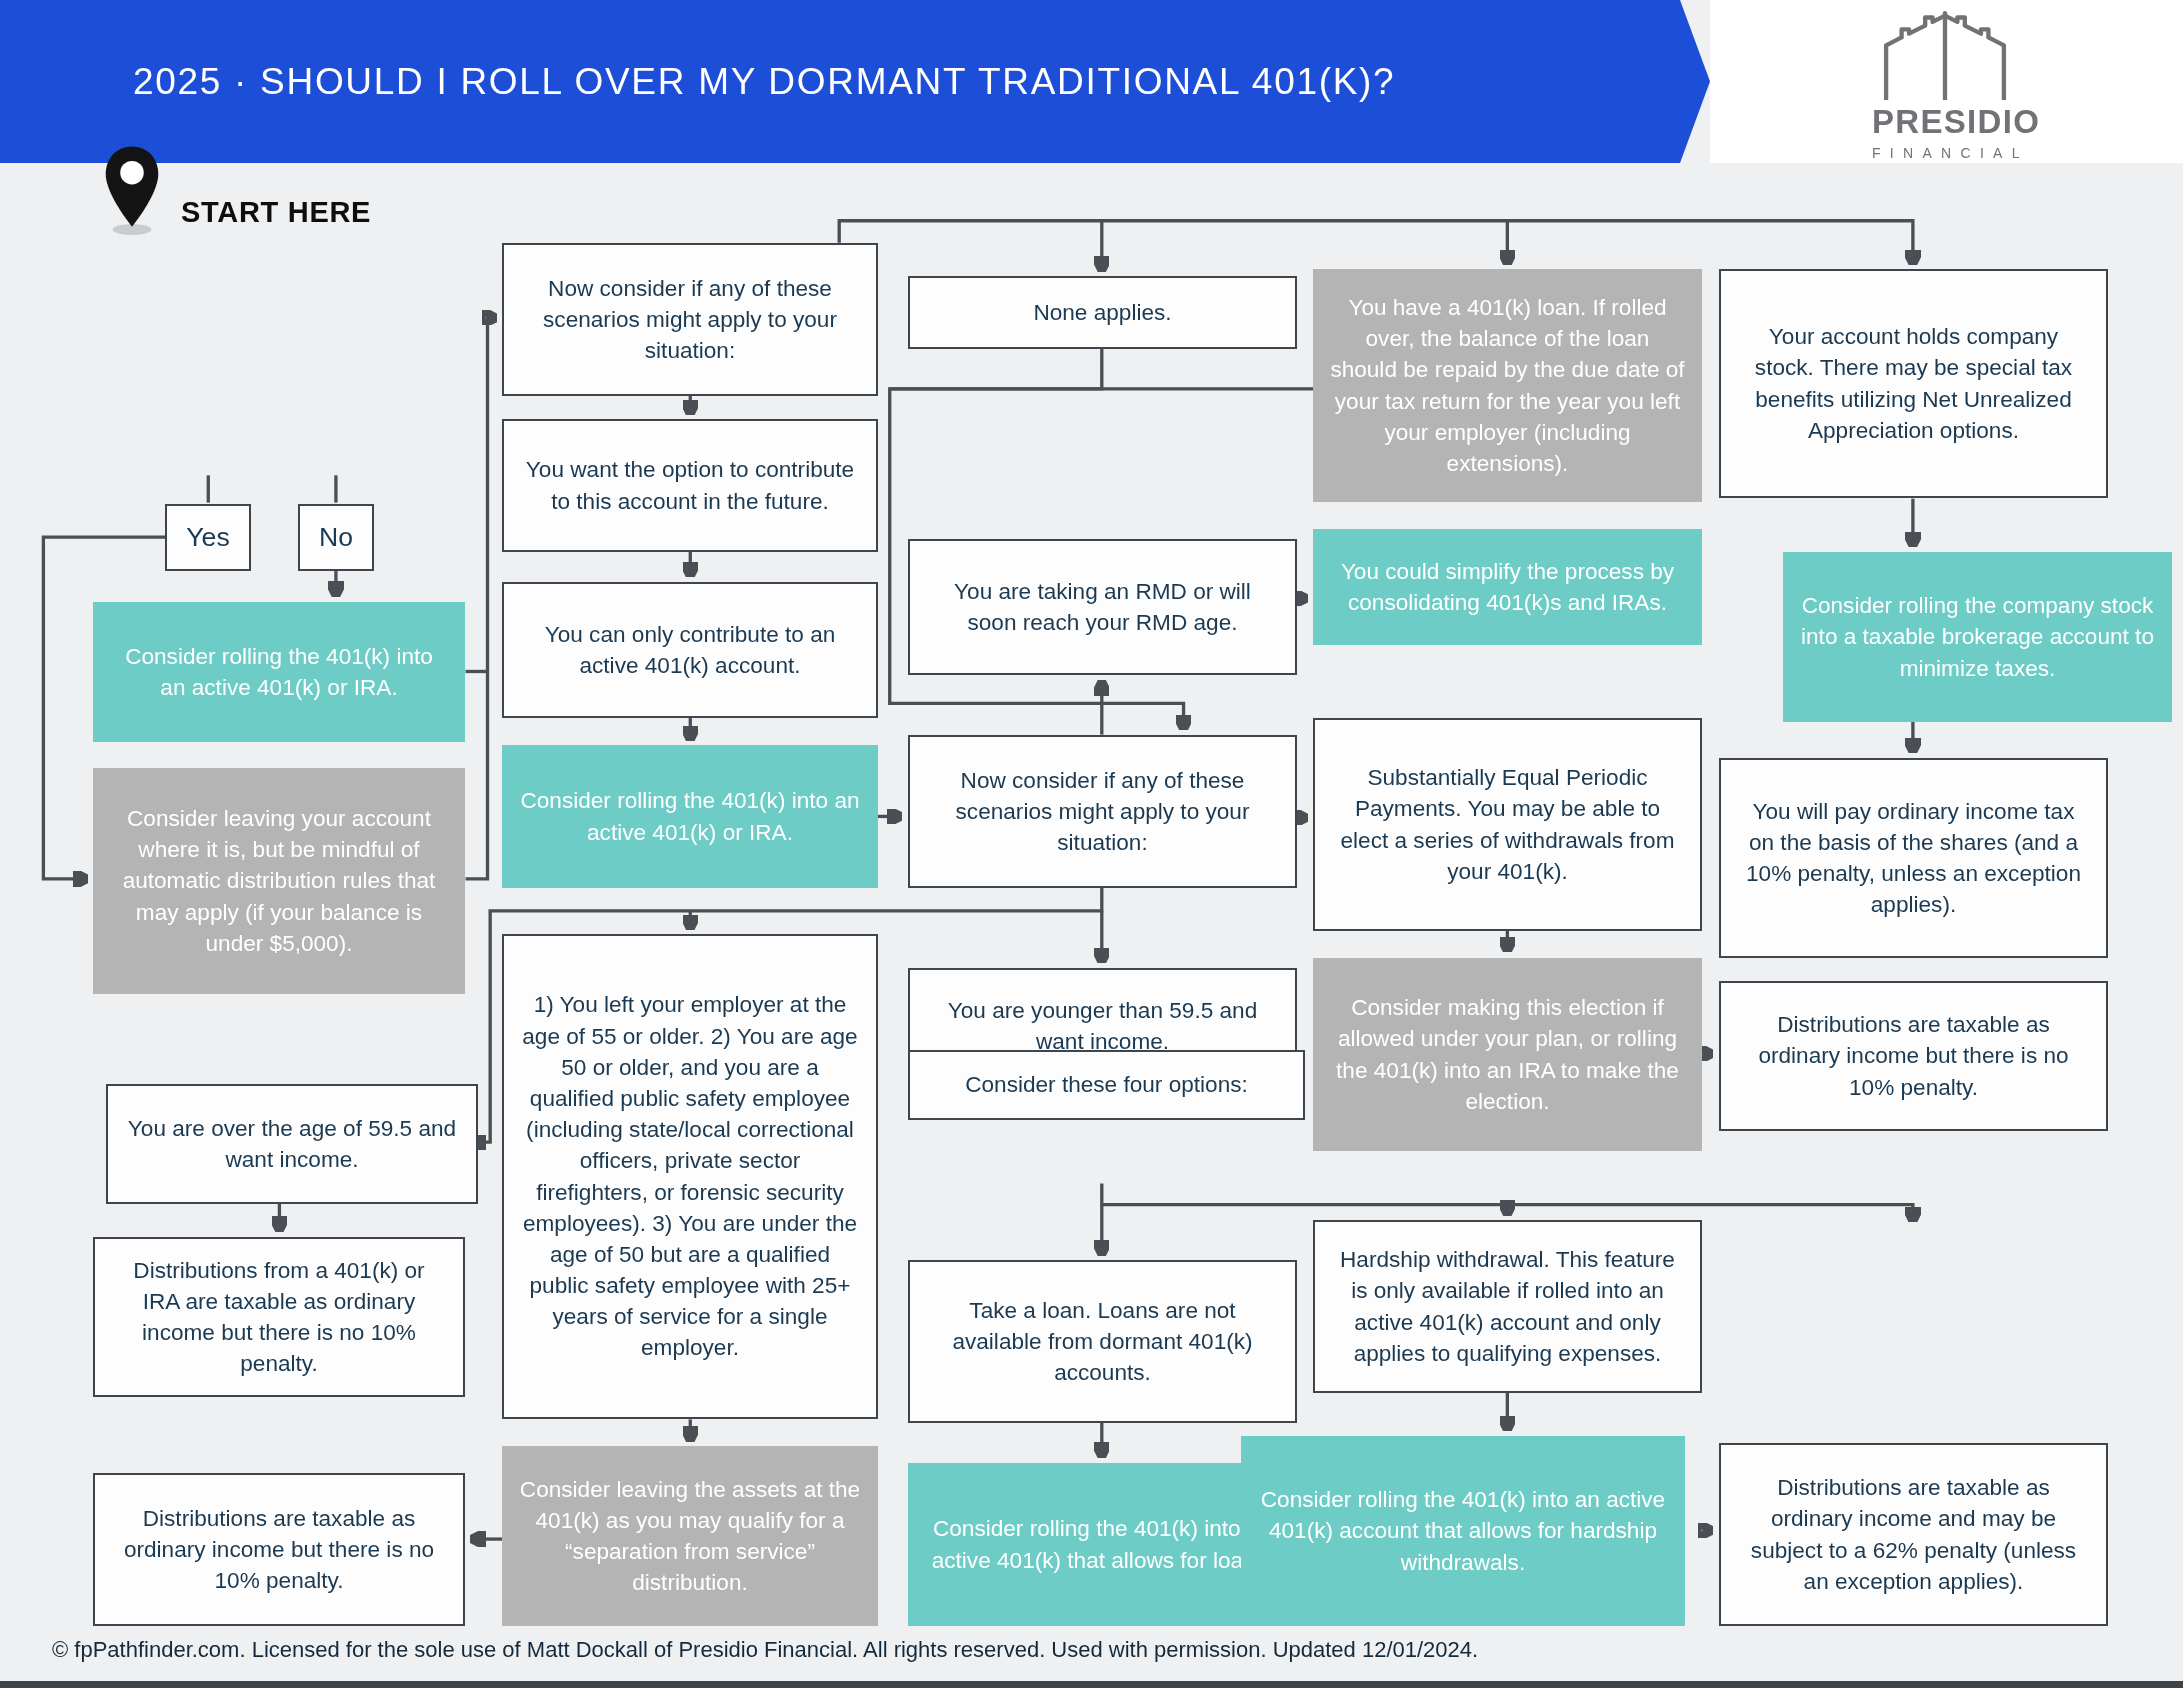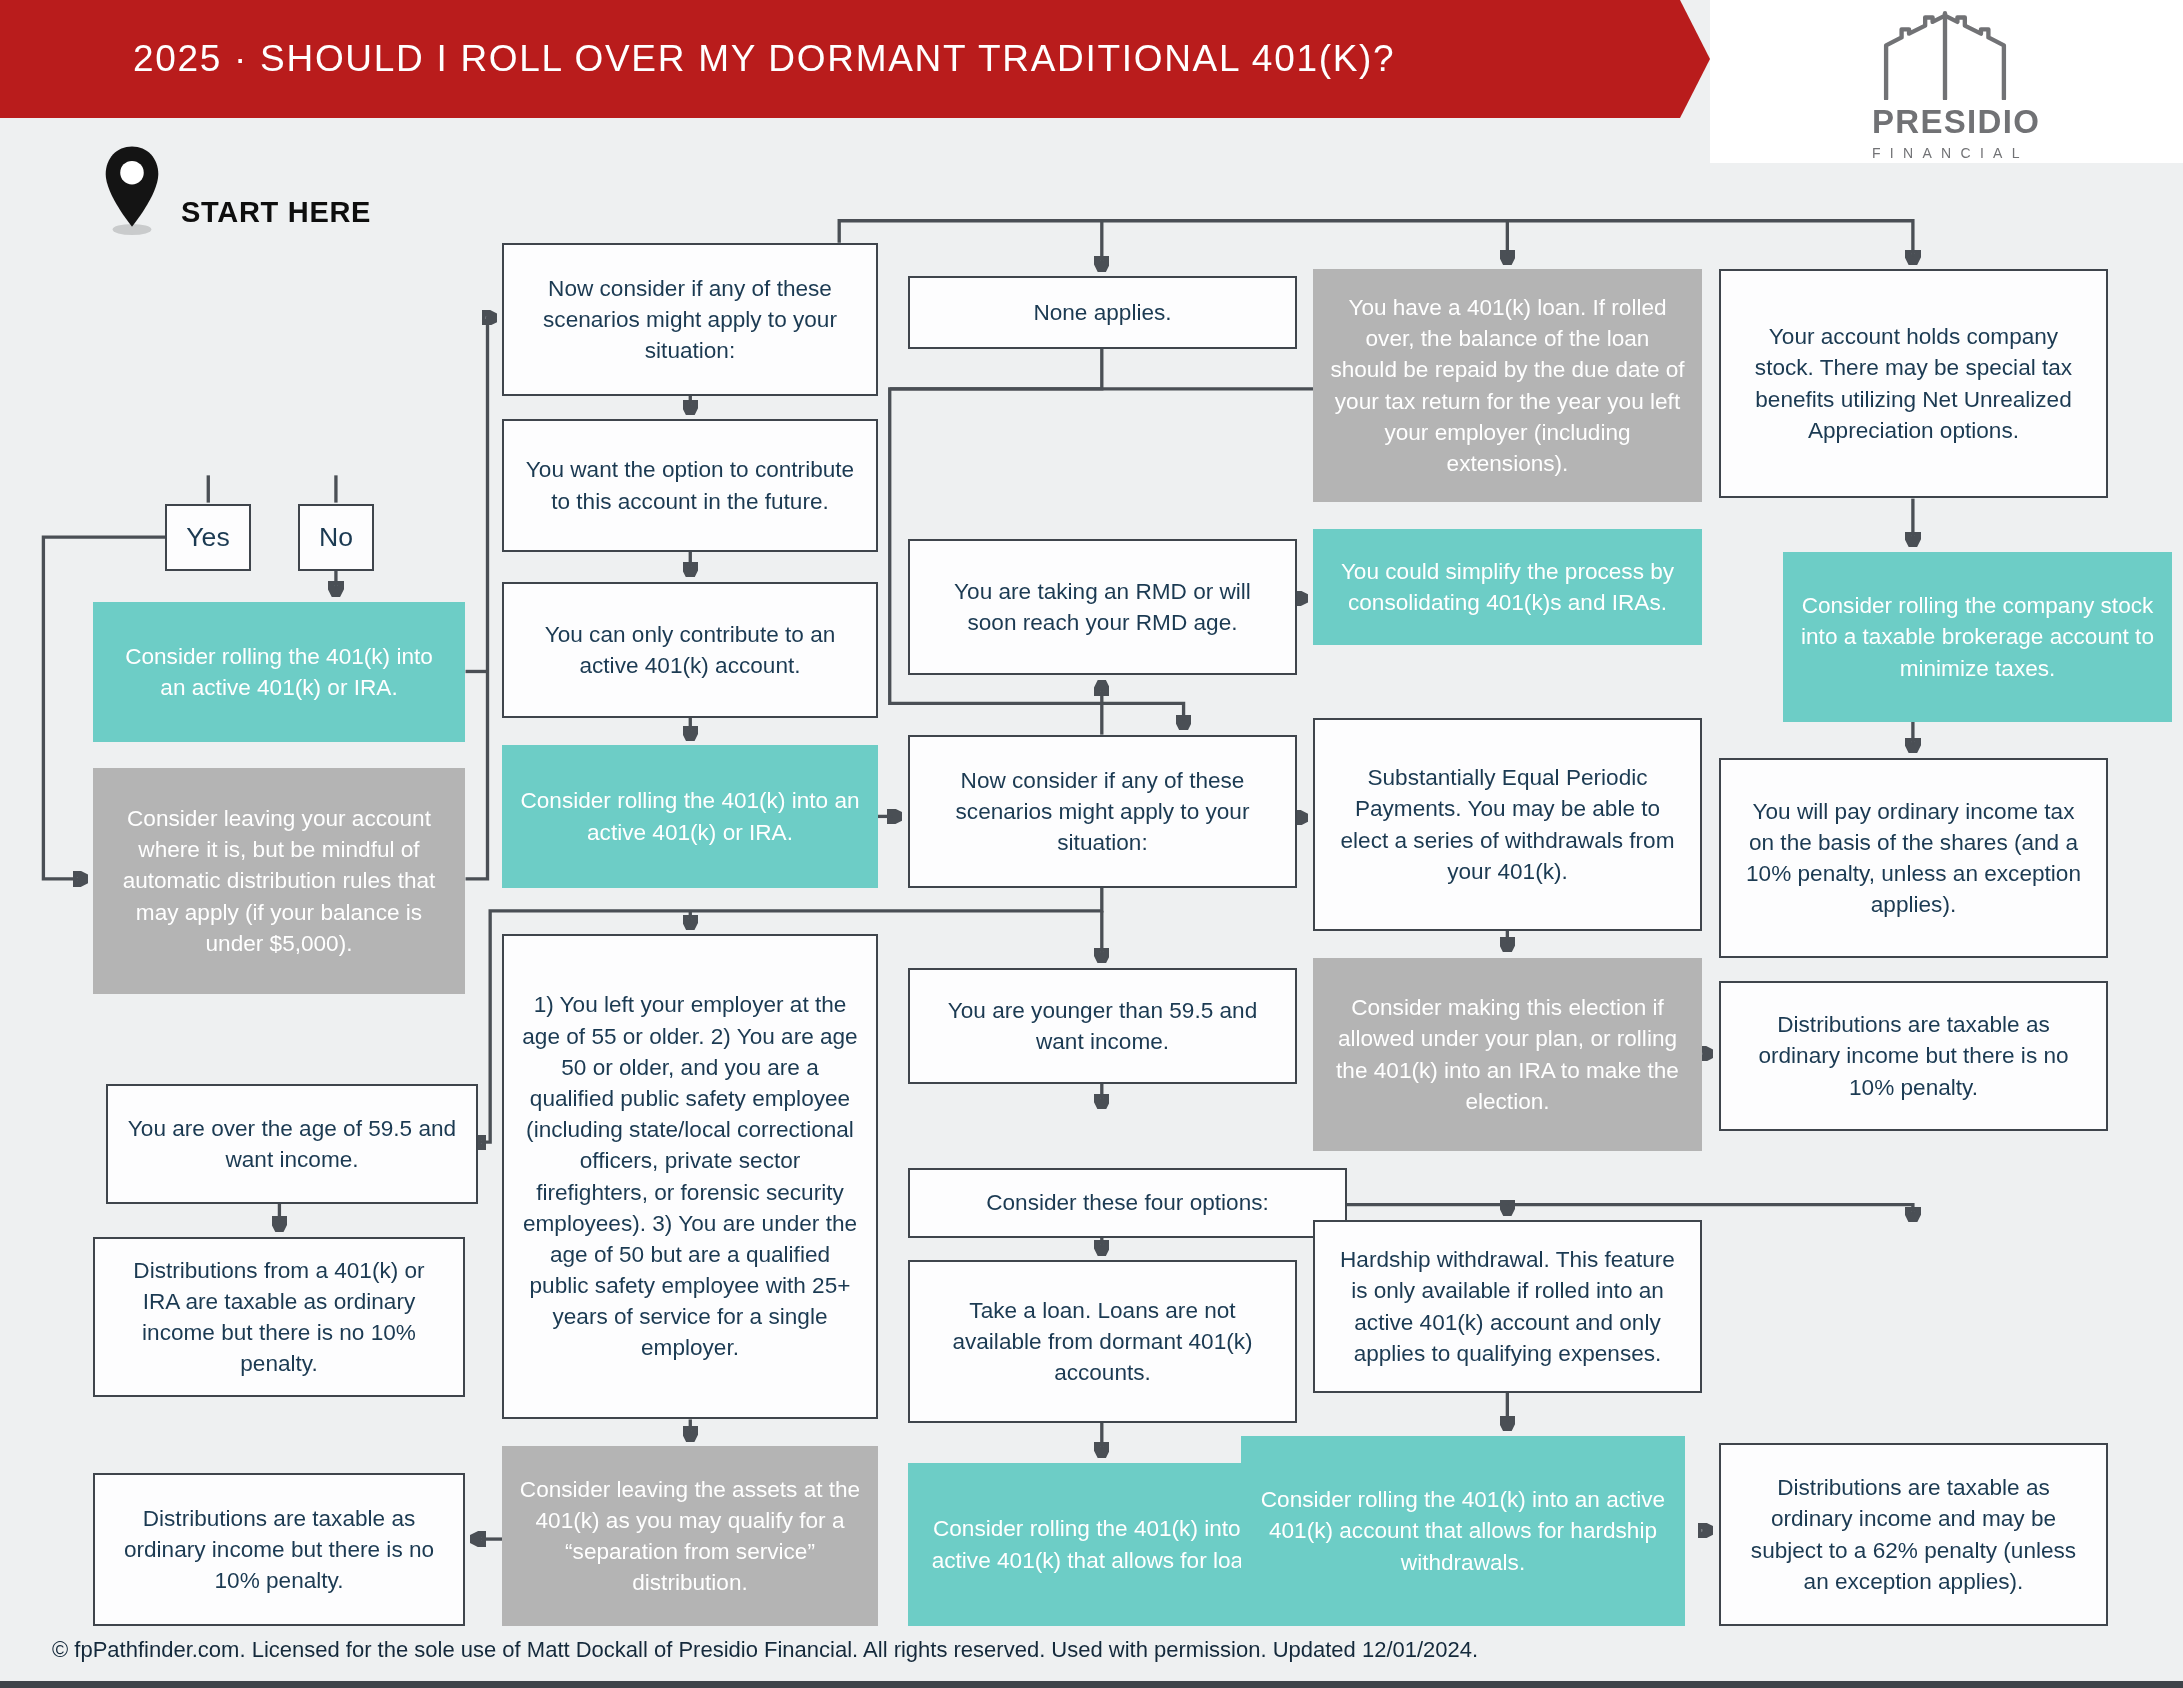--- a/index.html
+++ b/index.html
@@ -3,21 +3,21 @@
 <meta charset="utf-8">
 <style>
   html,body{margin:0;padding:0;background:#dcdee0;}
   .canvas{
     position:relative;width:2183px;height:1688px;overflow:hidden;
     background:#eef0f1;
     font-family:"Liberation Sans","DejaVu Sans",sans-serif;
   }
   
   .header{
-    position:absolute;left:0;top:0;width:1710px;height:118px;background:#b91c1c;
+    position:absolute;left:0;top:0;width:1710px;height:163px;background:#1d4ed8;
     clip-path:polygon(0 0, calc(100% - 30px) 0, 100% 50%, calc(100% - 30px) 100%, 0 100%);
     display:flex;align-items:center;
   }
   .logo-zone{position:absolute;left:1710px;top:0;width:473px;height:163px;background:#ffffff;}
   .header-title{
     padding-left:133px;color:#ffffff;font-size:37px;font-weight:300;
     letter-spacing:1.7px;white-space:nowrap;
   }
   .logo{position:absolute;left:1872px;top:6.7px;width:279px;height:153px;text-align:left;color:#717275;}
   .logo .brand{font-size:33px;font-weight:bold;letter-spacing:1.3px;margin-top:1.3px;}
@@ -46,21 +46,21 @@
   #b-c2now{left:502px;top:243px;width:376px;height:153px}
   #b-c2want{left:502px;top:419px;width:376px;height:133px}
   #b-c2only{left:502px;top:582px;width:376px;height:136px}
   #b-c2teal{left:502px;top:745px;width:376px;height:143px}
   #b-c2list{left:502px;top:934px;width:376px;height:485px}
   #b-c2gray{left:502px;top:1446px;width:376px;height:180px}
   #b-c3none{left:908px;top:276px;width:389px;height:73px}
   #b-c3rmd{left:908px;top:539px;width:389px;height:136px}
   #b-c3now{left:908px;top:735px;width:389px;height:153px}
   #b-c3young{left:908px;top:968px;width:389px;height:116px}
-  #b-c3four{left:908px;top:1168px;width:439px;height:70px}
+  #b-c3four{left:908px;top:1050px;width:397px;height:70px}
   #b-c3loan{left:908px;top:1260px;width:389px;height:163px}
   #b-c3teal{left:908px;top:1463px;width:389px;height:163px}
   #b-c4loan{left:1313px;top:269px;width:389px;height:233px}
   #b-c4teal1{left:1313px;top:529px;width:389px;height:116px}
   #b-c4sepp{left:1313px;top:718px;width:389px;height:213px}
   #b-c4gray{left:1313px;top:958px;width:389px;height:193px}
   #b-c4hard{left:1313px;top:1220px;width:389px;height:173px}
   #b-c4teal2{left:1241px;top:1436px;width:444px;height:190px}
   #b-c5stock{left:1719px;top:269px;width:389px;height:229px}
   #b-c5teal1{left:1783px;top:552px;width:389px;height:170px}

